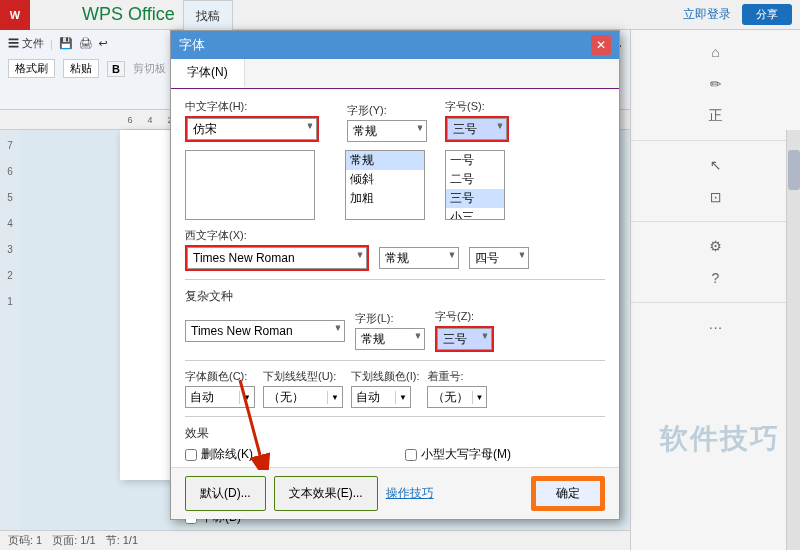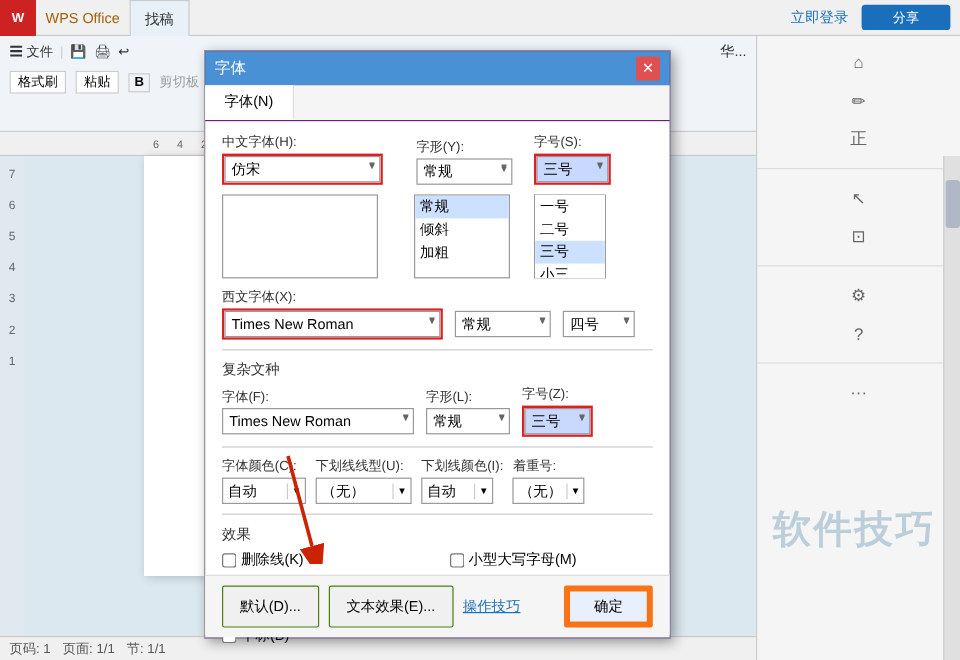--- a/index.html
+++ b/index.html
@@ -18,41 +18,41 @@
       display: flex; align-items: center;
       border-bottom: 1px solid #ccc;
     }
     .wps-logo {
       width: 30px; height: 30px;
       background: #cc2222;
       display: flex; align-items: center; justify-content: center;
       color: white; font-weight: bold; font-size: 11px;
     }
     .title-office {
-      padding: 0 8px; font-size: 12px; color: #a16207;
+      padding: 0 8px; font-size: 18px; color: #15803d; margin-left: 44px;
     }
     .tab-item {
       padding: 0 12px; height: 30px; line-height: 30px;
       background: #e8f0f8; border: 1px solid #ccc; border-bottom: none;
       font-size: 12px; color: #333; cursor: pointer;
     }
 
     
     .right-panel {
       position: absolute; top: 0; left: 630px; width: 170px; height: 550px;
       background: #f5f5f5; border-left: 1px solid #ccc;
     }
     .right-panel-top {
       height: 30px; background: #f0f0f0;
       display: flex; align-items: center; justify-content: flex-end;
       padding: 0 8px; border-bottom: 1px solid #ccc;
     }
     .share-btn {
       background: #1a6fbd; color: white; border: none;
-      padding: 3px 26px; border-radius: 3px; font-size: 11px; cursor: pointer;
+      padding: 3px 14px; border-radius: 3px; font-size: 11px; cursor: pointer;
       margin-left: 5px;
     }
 
     
     .toolbar {
       position: absolute; top: 30px; left: 0; width: 630px; height: 80px;
       background: #f0f4f8; border-bottom: 1px solid #ccc;
     }
 
     
@@ -72,35 +72,34 @@
 
     
     .doc-page {
       position: absolute; top: 130px; left: 120px; width: 400px; height: 350px;
       background: white; box-shadow: 2px 2px 8px rgba(0,0,0,0.2);
     }
 
     
     .watermark {
       position: absolute; top: 420px; right: 20px;
-      font-size: 32px; color: rgba(150, 180, 200, 0.6);
+      font-size: 28px; color: rgba(150, 180, 200, 0.6);
       font-weight: bold; letter-spacing: 2px; z-index: 2;
       white-space: nowrap;
     }
 
     
     .dialog-overlay {
       position: absolute; top: 0; left: 0; width: 800px; height: 550px;
       z-index: 100;
     }
     .font-dialog {
-      position: absolute; top: 30px; left: 170px; width: 389px; height: 490px;
-      background: #4c1d95; border: 1px solid #999;
+      position: absolute; top: 30px; left: 170px; width: 450px; height: 490px;
+      background: #c2410c; border: 1px solid #999;
       box-shadow: 3px 3px 10px rgba(0,0,0,0.4);
-      margin-top: 12px;
     }
     .dialog-title-bar {
       height: 28px; background: #4a90d4;
       display: flex; align-items: center; justify-content: space-between;
       padding: 0 8px; color: white; font-size: 13px;
     }
     .dialog-close {
       width: 20px; height: 20px; background: #e05050;
       border: none; color: white; cursor: pointer;
       display: flex; align-items: center; justify-content: center;
@@ -410,21 +409,20 @@
           </div>
         </div>
       </div>
 
       <div class="section-divider"></div>
 
       <div>
         <div class="section-header">复杂文种</div>
         <div style="display:flex;gap:4px;align-items:center;">
           <div class="form-group">
-            <label class="form-label">字体(F):</label>
             <div class="select-wrapper">
               <input class="form-input" style="width: 160px;" value="Times New Roman">
               <span style="position:absolute;right:3px;top:4px;font-size:8px;color:#666;">▼</span>
             </div>
           </div>
           <div class="form-group" style="margin-left:6px;">
             <label class="form-label">字形(L):</label>
             <div class="select-wrapper">
               <input class="form-input" style="width: 70px;" value="常规">
               <span style="position:absolute;right:3px;top:4px;font-size:8px;color:#666;">▼</span>

